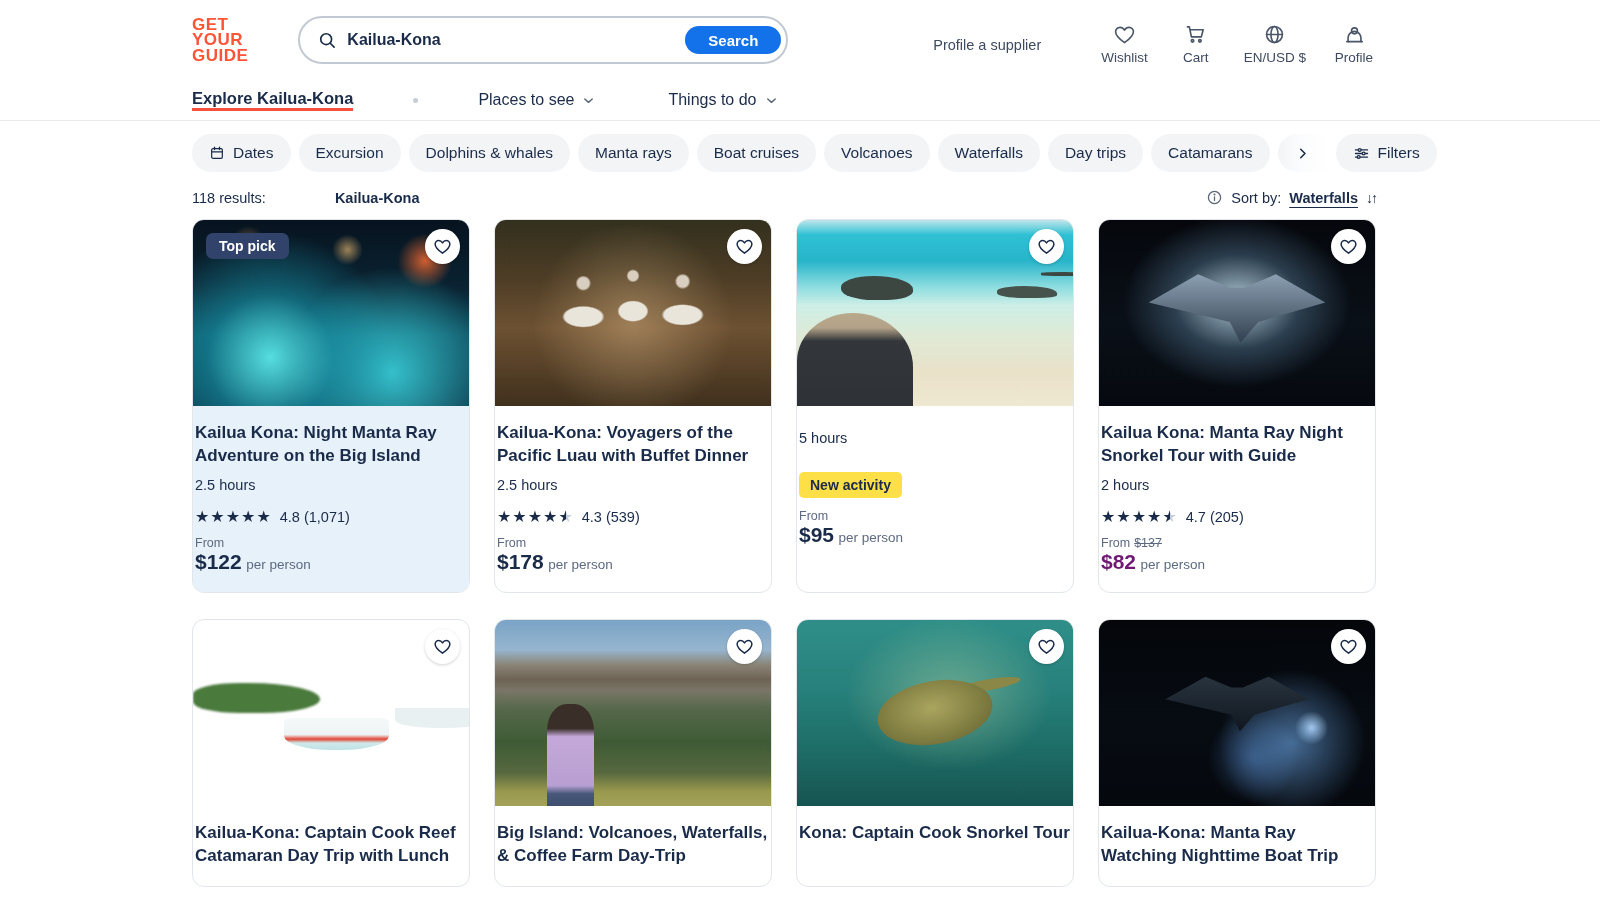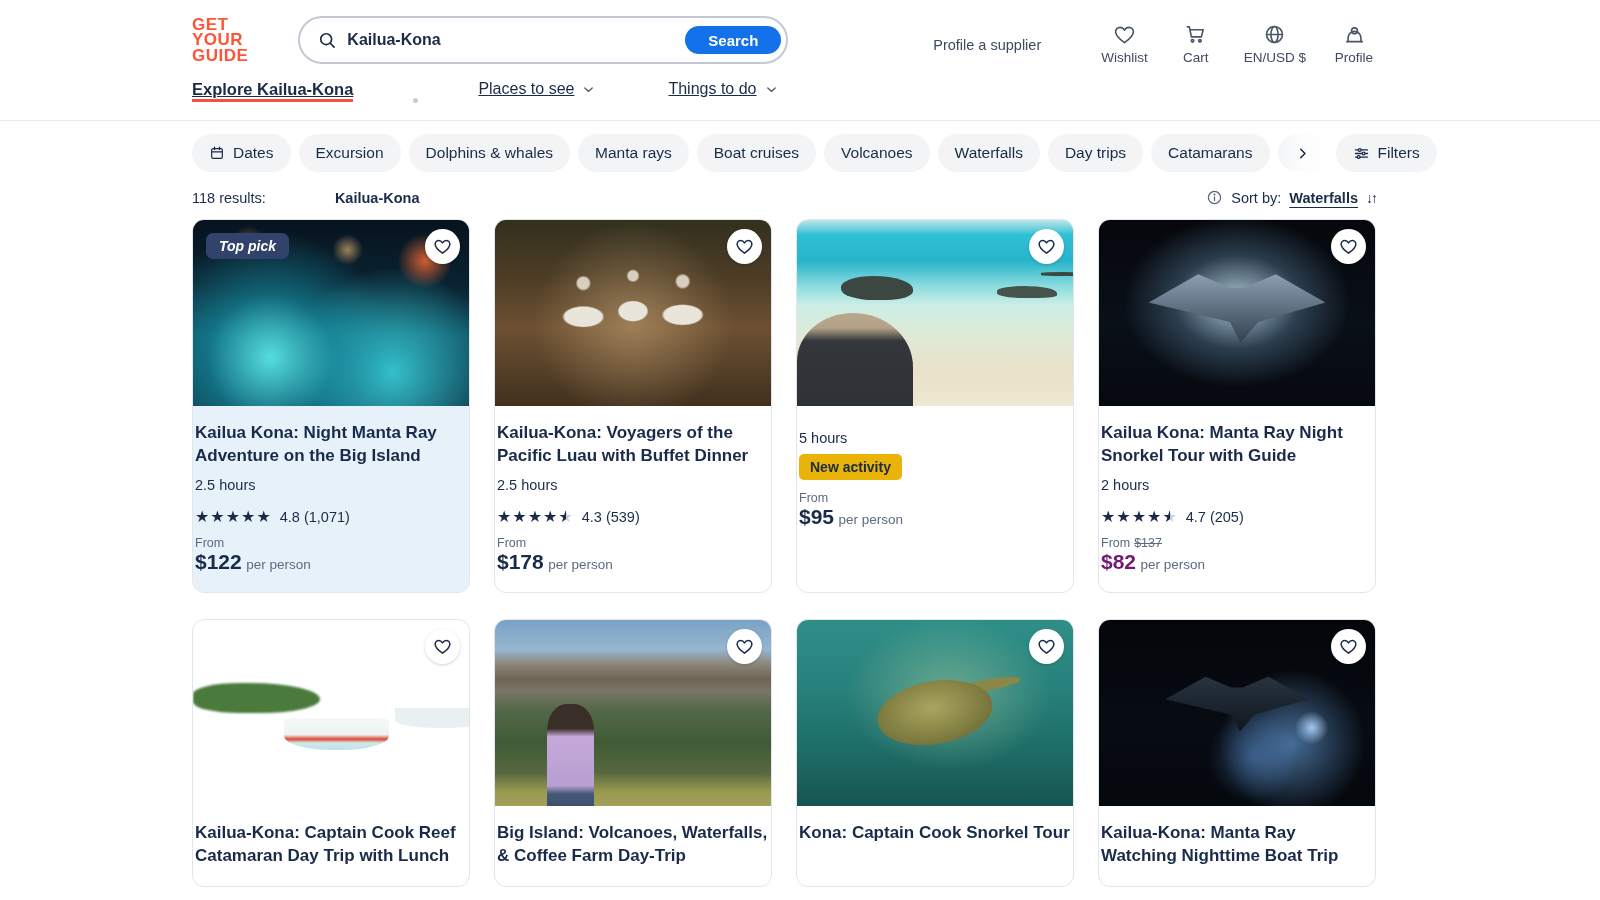--- a/index.html
+++ b/index.html
@@ -20,21 +20,21 @@
     padding:0 23px; border-radius:19px; }
   .header-right { margin-left:auto; display:flex; align-items:flex-start; }
   .supplier-link { font-size:14.5px; color:#3e4a61; margin-top:22px; margin-right:34px; cursor:pointer; }
   .hicon { display:flex; flex-direction:column; align-items:center; gap:4px; margin-left:26px;
     cursor:pointer; min-width:44px; margin-top:8px; }
   .hicon .lbl { font-size:13.5px; color:#3e4a61; white-space:nowrap; }
   .hicon svg { stroke:#4a5568; }
 
   
   .nav-row { border-bottom:1px solid #e8eaee; }
-  .nav-inner { display:flex; align-items:flex-start; height:40px;text-decoration:underline; }
+  .nav-inner { display:flex; align-items:center; height:40px; }
   .nav-active { display:flex; align-items:center; font-weight:700; font-size:16.5px;
     border-bottom:3px solid #f5503c; cursor:pointer; }
   .nav-dot { width:5px; height:5px; border-radius:50%; background:#c6ccd5; align-self:center; margin:0 28px; }
   .nav-link { display:flex; align-items:center; gap:7px; font-size:16px; margin-right:40px; cursor:pointer; }
   .nav-link svg { stroke:#5a6577; }
 
   
   .chips { display:flex; align-items:center; gap:8px; margin-top:13px; }
   .chip { height:38px; display:flex; align-items:center; gap:8px; background:#f2f4f6; border-radius:19px;
     padding:0 17px; font-size:15.5px; color:#1a2b49; white-space:nowrap; cursor:pointer; }
@@ -64,37 +64,37 @@
   .card-body { padding:15px 2px 18px; }
   .card-title { font-size:17px; font-weight:700; line-height:1.38; }
   .card-duration { margin-top:9px; font-size:14.5px; }
   .card-rating { margin-top:16px; display:flex; align-items:center; gap:8px; }
   .stars { display:flex; letter-spacing:1px; font-size:16px; line-height:1; }
   .star.full { color:#1a2b49; }
   .star.half { position:relative; display:inline-block; }
   .star.half .half-base { color:#c6ced8; }
   .star.half .half-fill { position:absolute; left:0; top:0; width:50%; overflow:hidden; color:#1a2b49; }
   .rating-text { font-size:14.5px; }
-  .new-badge { display:inline-block; margin-top:8px; background:#eab308; font-weight:700; font-size:14px;
+  .new-badge { display:inline-block; margin-top:26px; background:#fde047; font-weight:700; font-size:14px;
     padding:5px 11px; border-radius:5px; }
   .price-block { margin-top:11px; }
   .price-from { font-size:12.5px; color:#5d6a80; }
   .old-price { color:#5d6a80; margin-left:4px; }
   .price { font-size:21px; font-weight:800; }
   .price.sale { color:#701a75; }
   .unit { font-size:13.5px; color:#5d6a80; }
 
   
   .img-night-manta { background:
     radial-gradient(circle at 28% 74%, rgba(90,230,230,.95), rgba(25,160,180,.5) 26%, transparent 52%),
     radial-gradient(circle at 72% 82%, rgba(60,215,225,.85), transparent 42%),
     radial-gradient(circle at 84% 22%, rgba(255,110,50,.8), transparent 10%),
     radial-gradient(circle at 56% 16%, rgba(255,200,120,.6), transparent 7%),
     radial-gradient(circle at 20% 12%, rgba(255,170,90,.4), transparent 6%),
-    linear-gradient(180deg,#07131f 0%,#0a2231 35%,#0d4a5c 62%,#0a3346 100%); font-style: italic; }
+    linear-gradient(180deg,#07131f 0%,#0a2231 35%,#0d4a5c 62%,#0a3346 100%); }
   .img-luau { background:
     radial-gradient(circle at 32% 34%, #d9cfc0 0 2.5%, transparent 3.5%),
     radial-gradient(circle at 50% 30%, #d9cfc0 0 2.5%, transparent 3.5%),
     radial-gradient(circle at 68% 33%, #d9cfc0 0 2.5%, transparent 3.5%),
     radial-gradient(ellipse at 32% 52%, #e9e5db 0 7%, transparent 8%),
     radial-gradient(ellipse at 50% 49%, #e9e5db 0 7%, transparent 8%),
     radial-gradient(ellipse at 68% 51%, #e9e5db 0 7%, transparent 8%),
     radial-gradient(circle at 50% 55%, rgba(255,215,160,.35), transparent 58%),
     linear-gradient(180deg,#33301e 0%,#4c3c25 30%,#6d5132 58%,#40301d 100%); }
   .img-beach { background:

